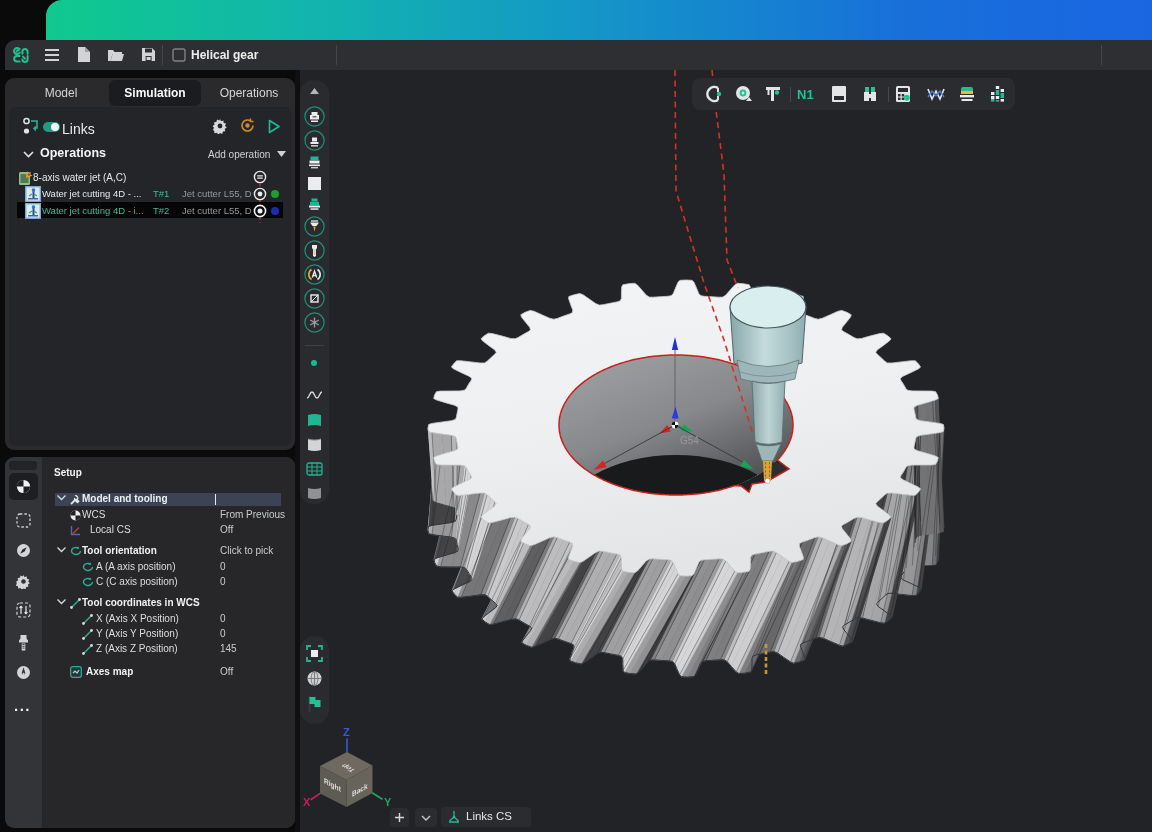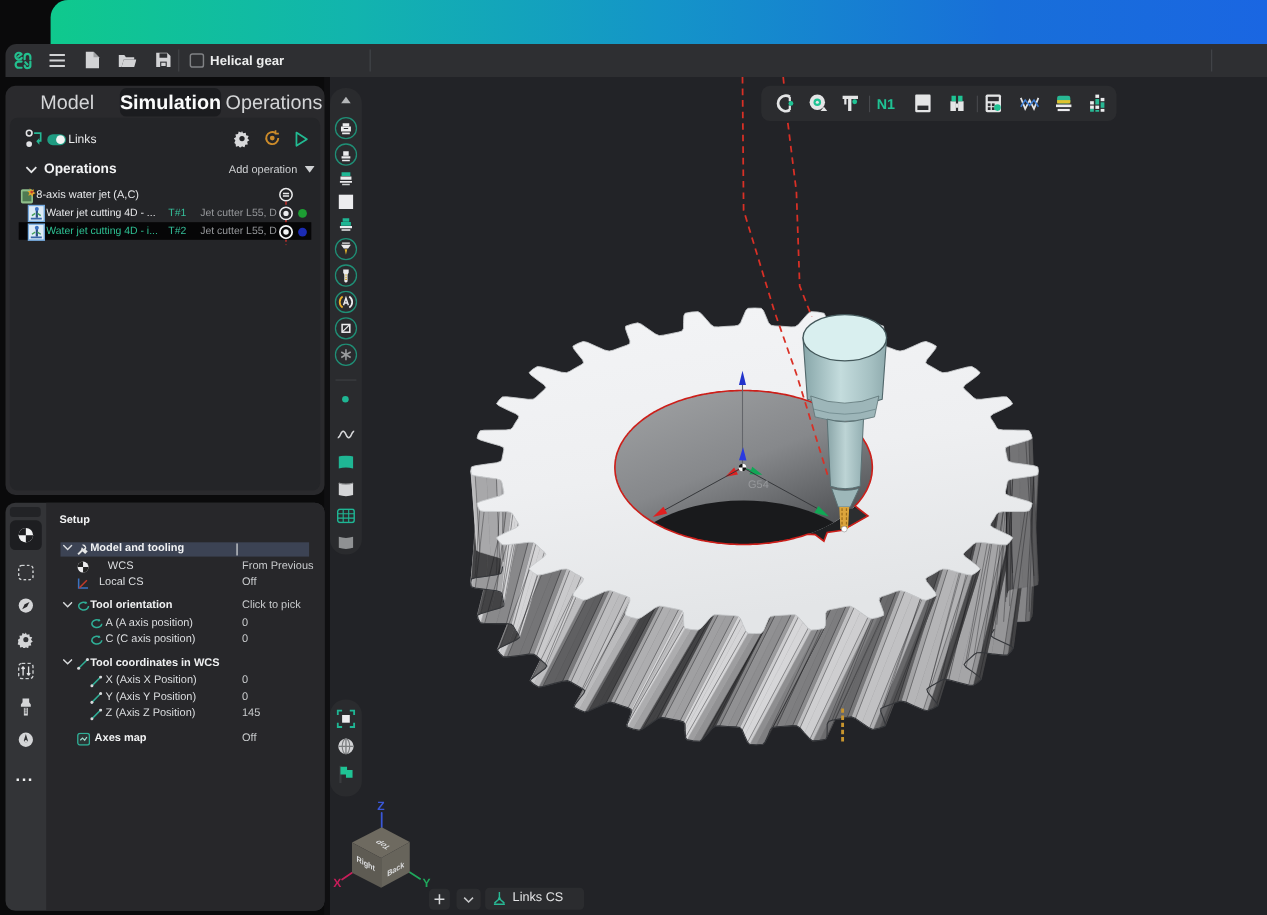--- a/index.html
+++ b/index.html
@@ -3,21 +3,21 @@
 *{margin:0;padding:0;box-sizing:border-box}
 html,body{width:1152px;height:832px;overflow:hidden;background:#0a0a0b;
 font-family:"Liberation Sans",sans-serif;-webkit-font-smoothing:antialiased}
 .abs{position:absolute}
 #grad{left:46px;top:0;right:0;height:40px;border-top-left-radius:16px;
 background:linear-gradient(90deg,#0fc98d 0%,#12b4ae 25%,#1495c8 50%,#186fd9 78%,#1a66e2 100%)}
 #topbar{left:5px;top:40px;right:0;height:30px;background:#2e2f32;border-top-left-radius:10px}
 #topbar .sep{position:absolute;top:5px;width:1px;height:20px;background:#44464a}
 #vp{left:295px;top:70px;width:857px;height:762px}
 #panel1{left:5px;top:78px;width:290px;height:372px;background:#2a2a2d;border-radius:9px}
-#tabs{position:absolute;left:0;top:2px;width:100%;height:26px;font-size:18px;color:#d4d5d7}
+#tabs{position:absolute;left:0;top:2px;width:100%;height:26px;font-size:12px;color:#d4d5d7}
 #tabs div{position:absolute;top:0;height:26px;line-height:26px;text-align:center}
 #innerbox{position:absolute;left:4px;top:29px;width:282px;height:339px;background:#242528;border-radius:7px}
 #setup{left:5px;top:457px;width:290px;height:371px;background:#333437;border-radius:9px}
 #setupbody{position:absolute;left:37px;top:0;width:253px;height:371px;background:#27272a;
 border-radius:0 9px 9px 0}
 .pill{background:#2a2b2e;border-radius:14px}
 .row{position:absolute;font-size:10px;color:#dcdee0;white-space:nowrap}
 .val{position:absolute;font-size:10px;color:#c9cbcd;white-space:nowrap}
 .bold{font-weight:bold;color:#f0f1f2}
 #hlrow{position:absolute;left:55px;top:493px;width:226px;height:13px;background:#3c4354}
@@ -355,21 +355,21 @@
  </div>
  <div id="innerbox">
   <svg class="abs" style="left:14px;top:9px" width="17" height="20" viewBox="0 0 17 20">
    <circle cx="3.5" cy="5" r="2.6" fill="none" stroke="#e2e3e5" stroke-width="1.5"></circle>
    <circle cx="3.5" cy="15" r="2.6" fill="#e2e3e5"></circle>
    <path d="M8 5h6v7h-3" fill="none" stroke="#25b894" stroke-width="1.5"></path>
    <path d="M12.8 9.5 10 12.5l2.8 3z" fill="#25b894"></path>
   </svg>
   <div class="abs" style="left:34px;top:15px;width:17px;height:10px;border-radius:5px;background:#1f9c82"></div>
   <div class="abs" style="left:42px;top:16px;width:8px;height:8px;border-radius:4px;background:#f2f3f3"></div>
-  <div class="abs" style="left:53px;top:14px;font-size:11px;color:#e8e9ea">Links</div>
+  <div class="abs" style="left:53px;top:14px;font-size:14px;color:#e8e9ea">Links</div>
   <svg class="abs" style="left:203px;top:11px" width="16" height="16" viewBox="0 0 16 16">
    <path d="M8 1l1 2.2 2.4-.6.3 2.4 2.4.6-1.1 2.2 1.7 1.7-2 1.4.6 2.4-2.4.3-.6 2.4-2.3-1-1.7 1.7-1.4-2-2.4.6-.3-2.4L1 12l1-2.2L.6 8l2-1.4-.6-2.4 2.4-.3.6-2.4 2.3 1z" fill="#d7d8da"></path>
    <circle cx="8" cy="8" r="2.4" fill="#242528"></circle>
   </svg>
   <svg class="abs" style="left:230px;top:10px" width="17" height="17" viewBox="0 0 17 17">
    <g fill="none" stroke="#cc8b2a" stroke-width="1.7">
     <path d="M14 8.5a5.5 5.5 0 1 1-2.5-4.6"></path>
           <path d="M11.5 1.5v3h3" stroke-width="1.5"></path>
         </g>
    <circle cx="8.5" cy="8.5" r="2.2" fill="#cc8b2a"></circle>
@@ -481,21 +481,21 @@
     </svg>
     <svg class="abs" style="left:70px;top:494px" width="11" height="11" viewBox="0 0 11 11">
       <path d="M1 10 5.2 5.8" stroke="#e4e5e6" stroke-width="1.8"></path>
       <path d="M4.5 1.2a3 3 0 0 1 3.4 4.6L9.8 7.2 7.4 9.6 5.6 7.8A3 3 0 0 1 4.4 3.6L6 5.2l1.4-1.4z" fill="#e4e5e6"></path>
     </svg>
     <div class="row bold" style="left:82px;top:493px">Model and tooling</div>
  <svg class="abs" style="left:70px;top:510px" width="11" height="11" viewBox="0 0 11 11">
       <circle cx="5.5" cy="5.5" r="5" fill="#ececee"></circle>
       <path d="M5.5 5.5V.5A5 5 0 0 0 .5 5.5zM5.5 5.5v5a5 5 0 0 0 5-5z" fill="#222"></path>
     </svg>
-    <div class="row" style="left:98px;top:509px">WCS</div>
+    <div class="row" style="left:82px;top:509px">WCS</div>
     <div class="val" style="left:220px;top:509px">From Previous</div>
  <svg class="abs" style="left:70px;top:525px" width="11" height="11" viewBox="0 0 11 11">
       <path d="M1.5 1v8.5H10" stroke="#3b72c0" stroke-width="1.4" fill="none"></path>
       <path d="M2 9.5 9 2.5" stroke="#c23b2a" stroke-width="1.4"></path>
     </svg>
     <div class="row" style="left:90px;top:524px">Local CS</div>
     <div class="val" style="left:220px;top:524px">Off</div>
  <svg class="abs" style="left:70px;top:546px" width="12" height="10" viewBox="0 0 12 10">
       <path d="M10.5 5a4.5 3.5 0 1 1-2-2.9" fill="none" stroke="#2fae96" stroke-width="1.4"></path>
       <path d="M8 .5l1.5 2L6.8 3z" fill="#2fae96"></path>

